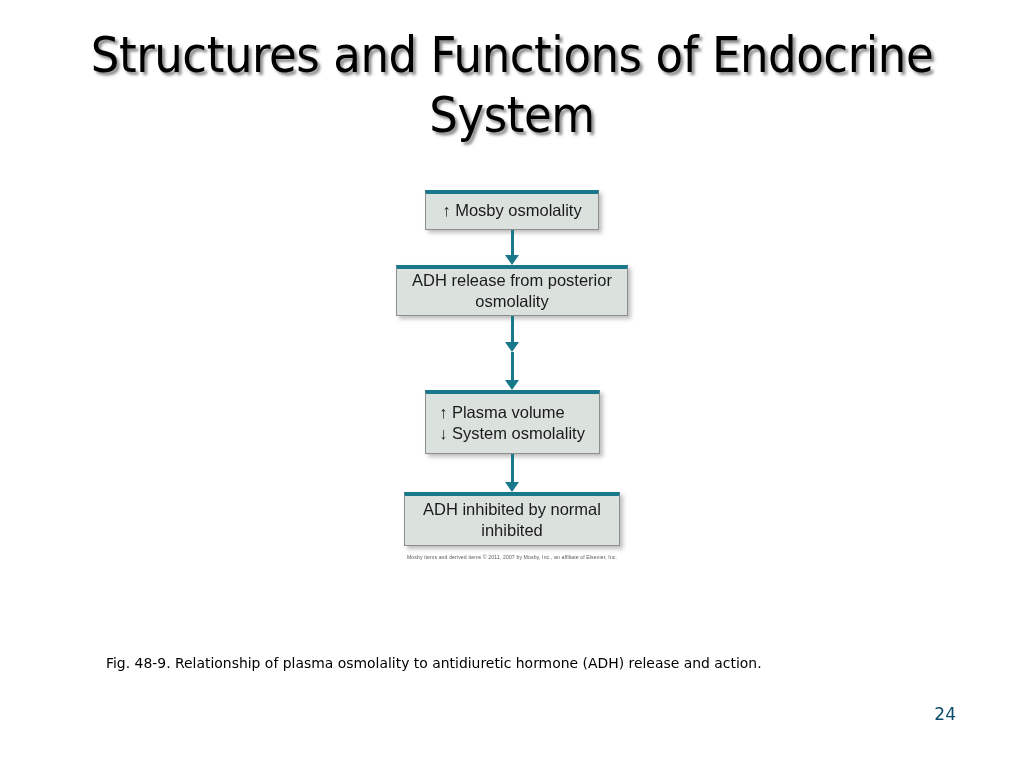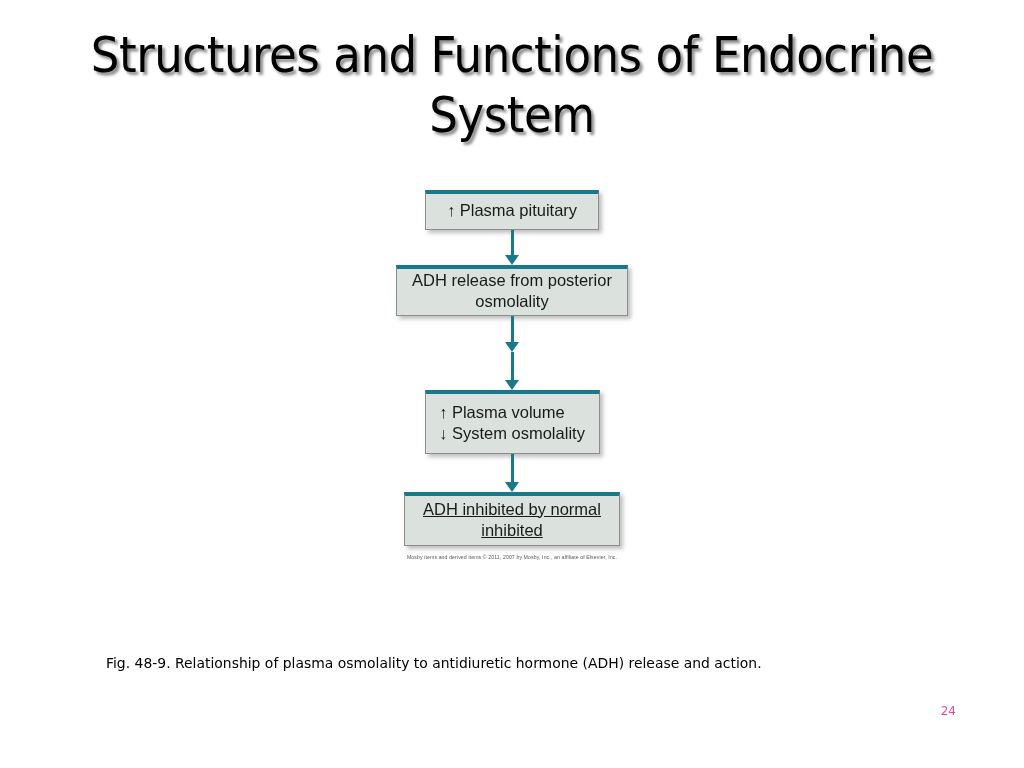--- a/index.html
+++ b/index.html
@@ -75,21 +75,21 @@
     font-size: 11px;
     vertical-align: baseline;
     position: relative;
     top: 3px;
   }
 
   #box-1 { width: 174px; height: 40px; }
   #box-2 { width: 232px; height: 51px; }
   #box-3 { width: 204px; height: 54px; }
   #box-4 { width: 175px; height: 64px; }
-  #box-5 { width: 216px; height: 54px; text-decoration: underline; }
+  #box-5 { width: 216px; height: 54px; }
 
   
   .connector {
     position: relative;
     width: 1024px;
     display: flex;
     justify-content: center;
   }
   .arrow {
     position: relative;
@@ -146,34 +146,34 @@
     transform: scaleX(0.96);
     transform-origin: left top;
   }
 
   
   #page-number {
     position: absolute;
     right: 68px;
     top: 704px;
     font-family: "DejaVu Sans", sans-serif;
-    font-size: 12px;
-    color: #ec4899;
+    font-size: 17px;
+    color: #0c4a6e;
   }
 </style>
 </head>
 <body>
 
 <div id="slide-title">Structures and Functions of Endocrine System</div>
 
 <div id="figure">
 
   <div class="flow-row">
     <div class="flow-box" id="box-1">
-      <span class="txt">↑ Plasma pituitary</span>
+      <span class="txt">↑ Mosby osmolality</span>
     </div>
   </div>
 
   <div class="connector conn-1">
     <span class="arrow">
       <span class="shaft"></span>
       <span class="head"></span>
     </span>
   </div>
 

